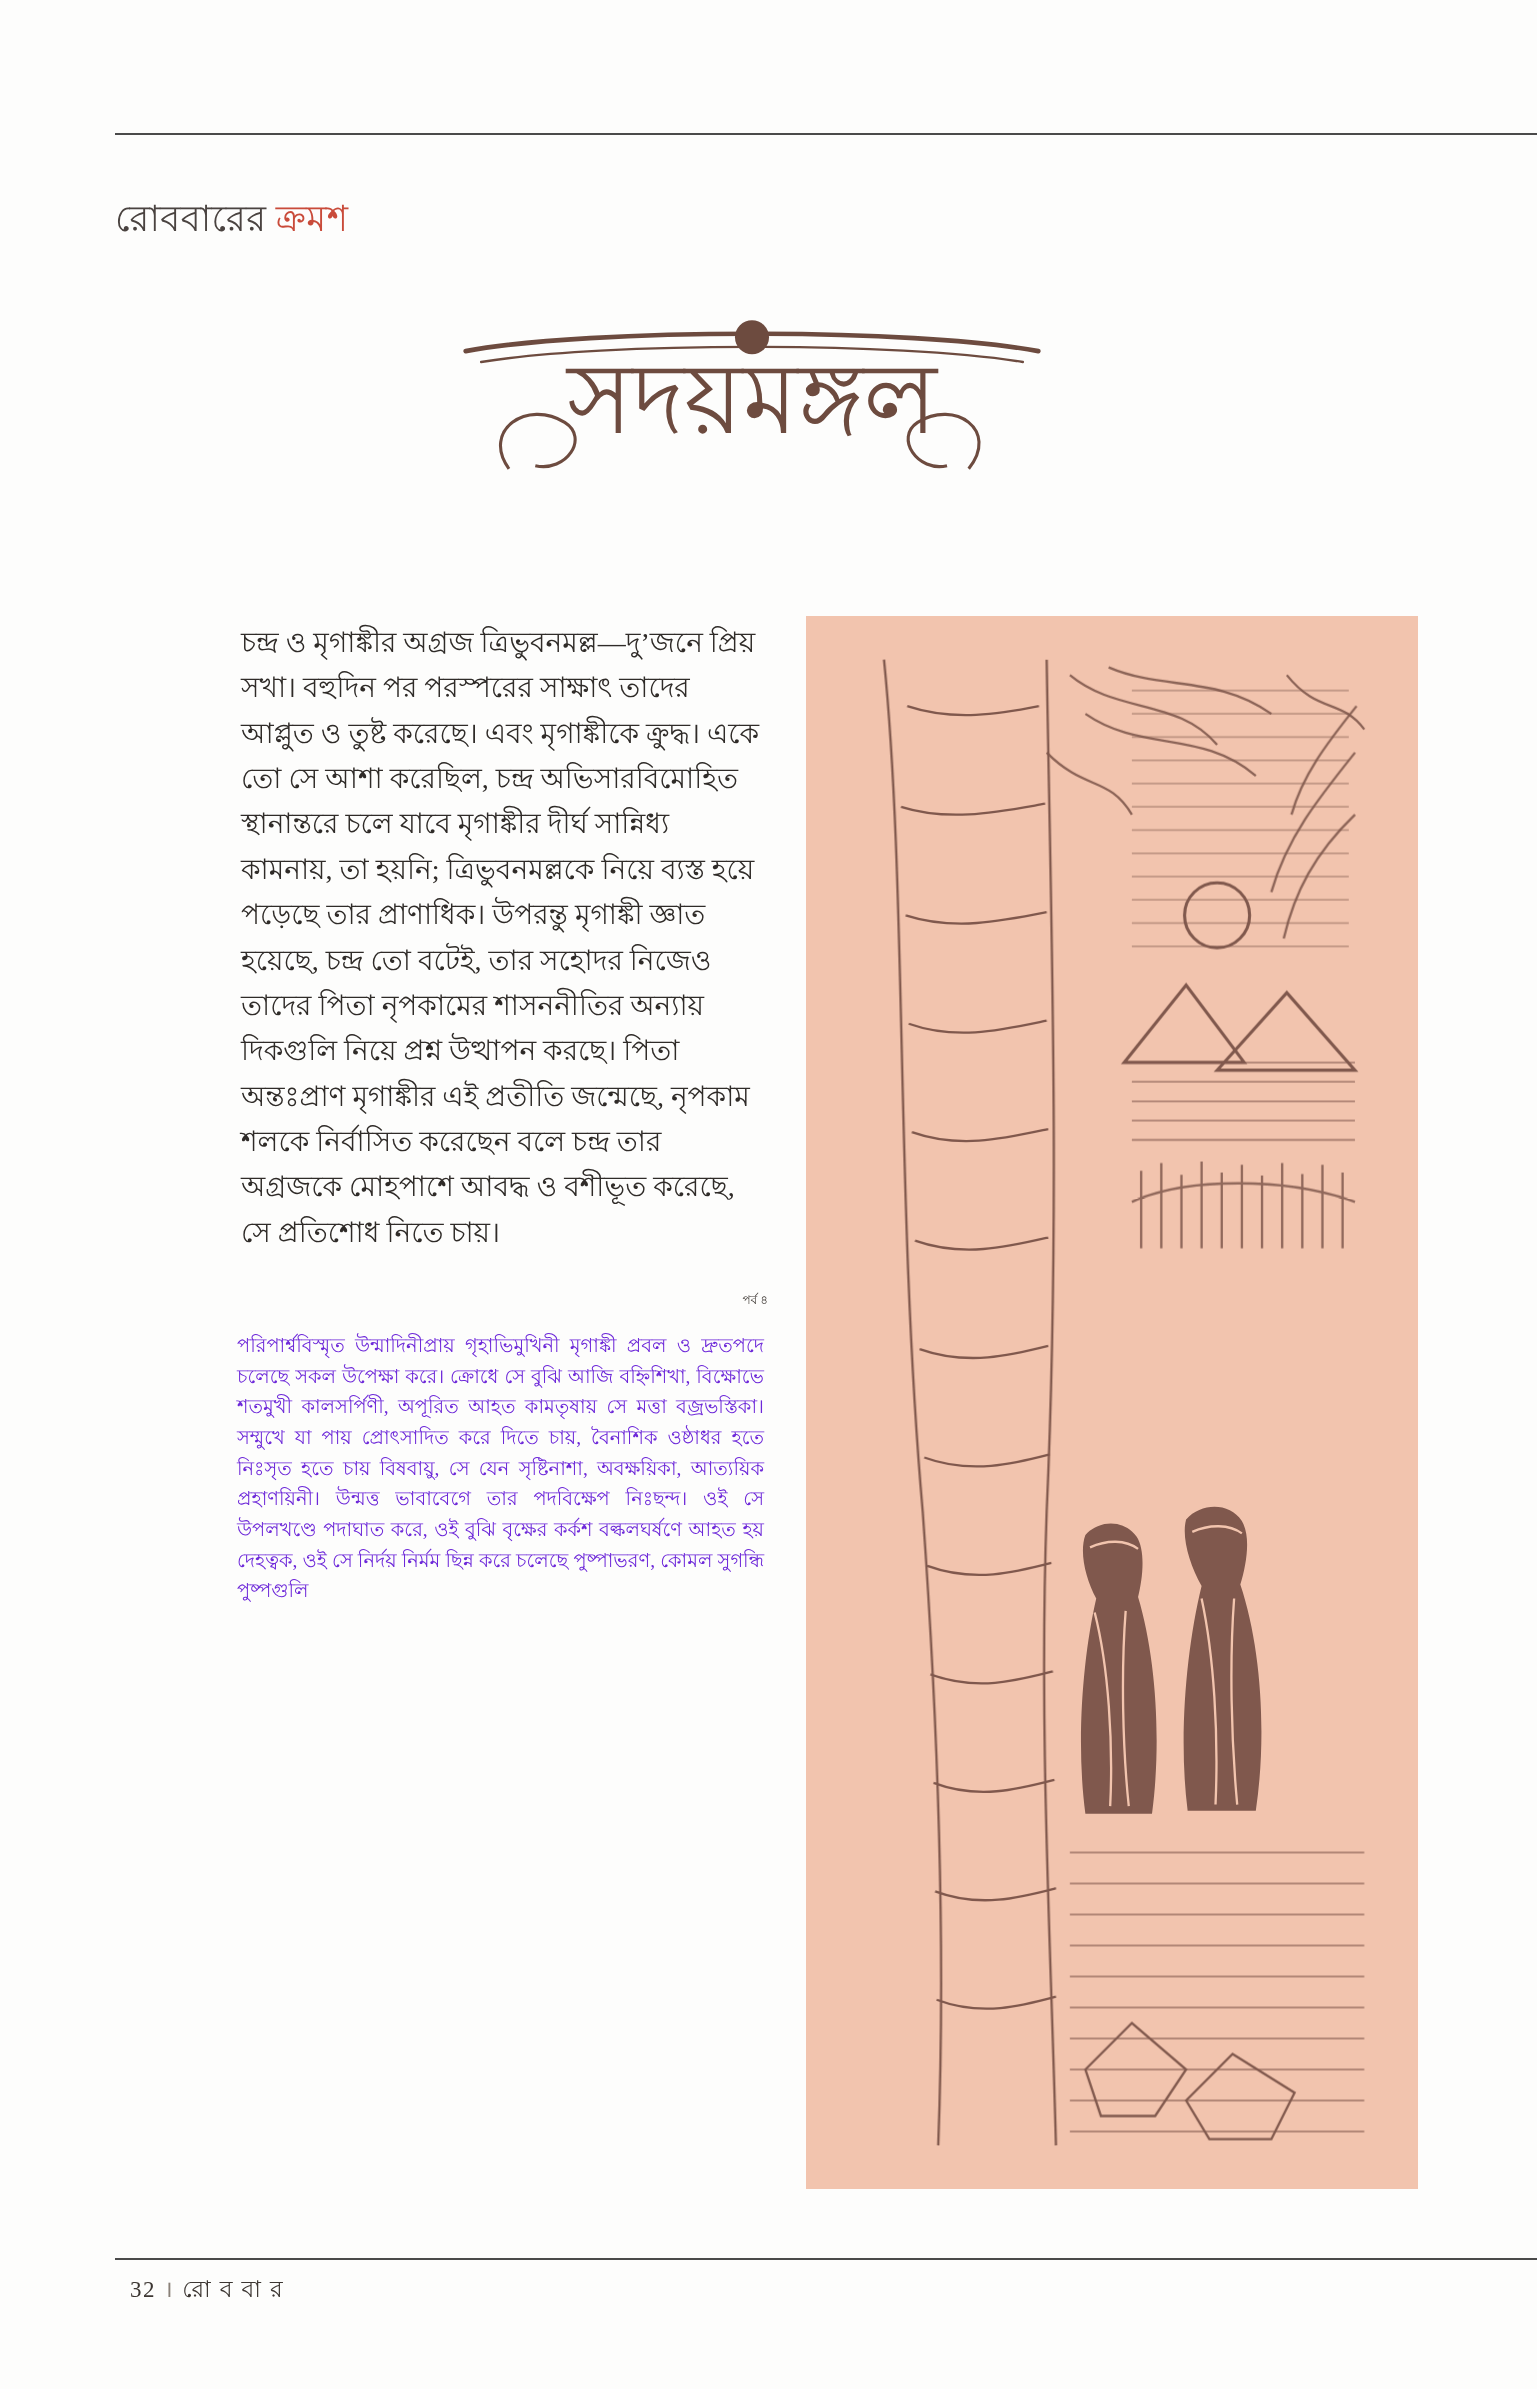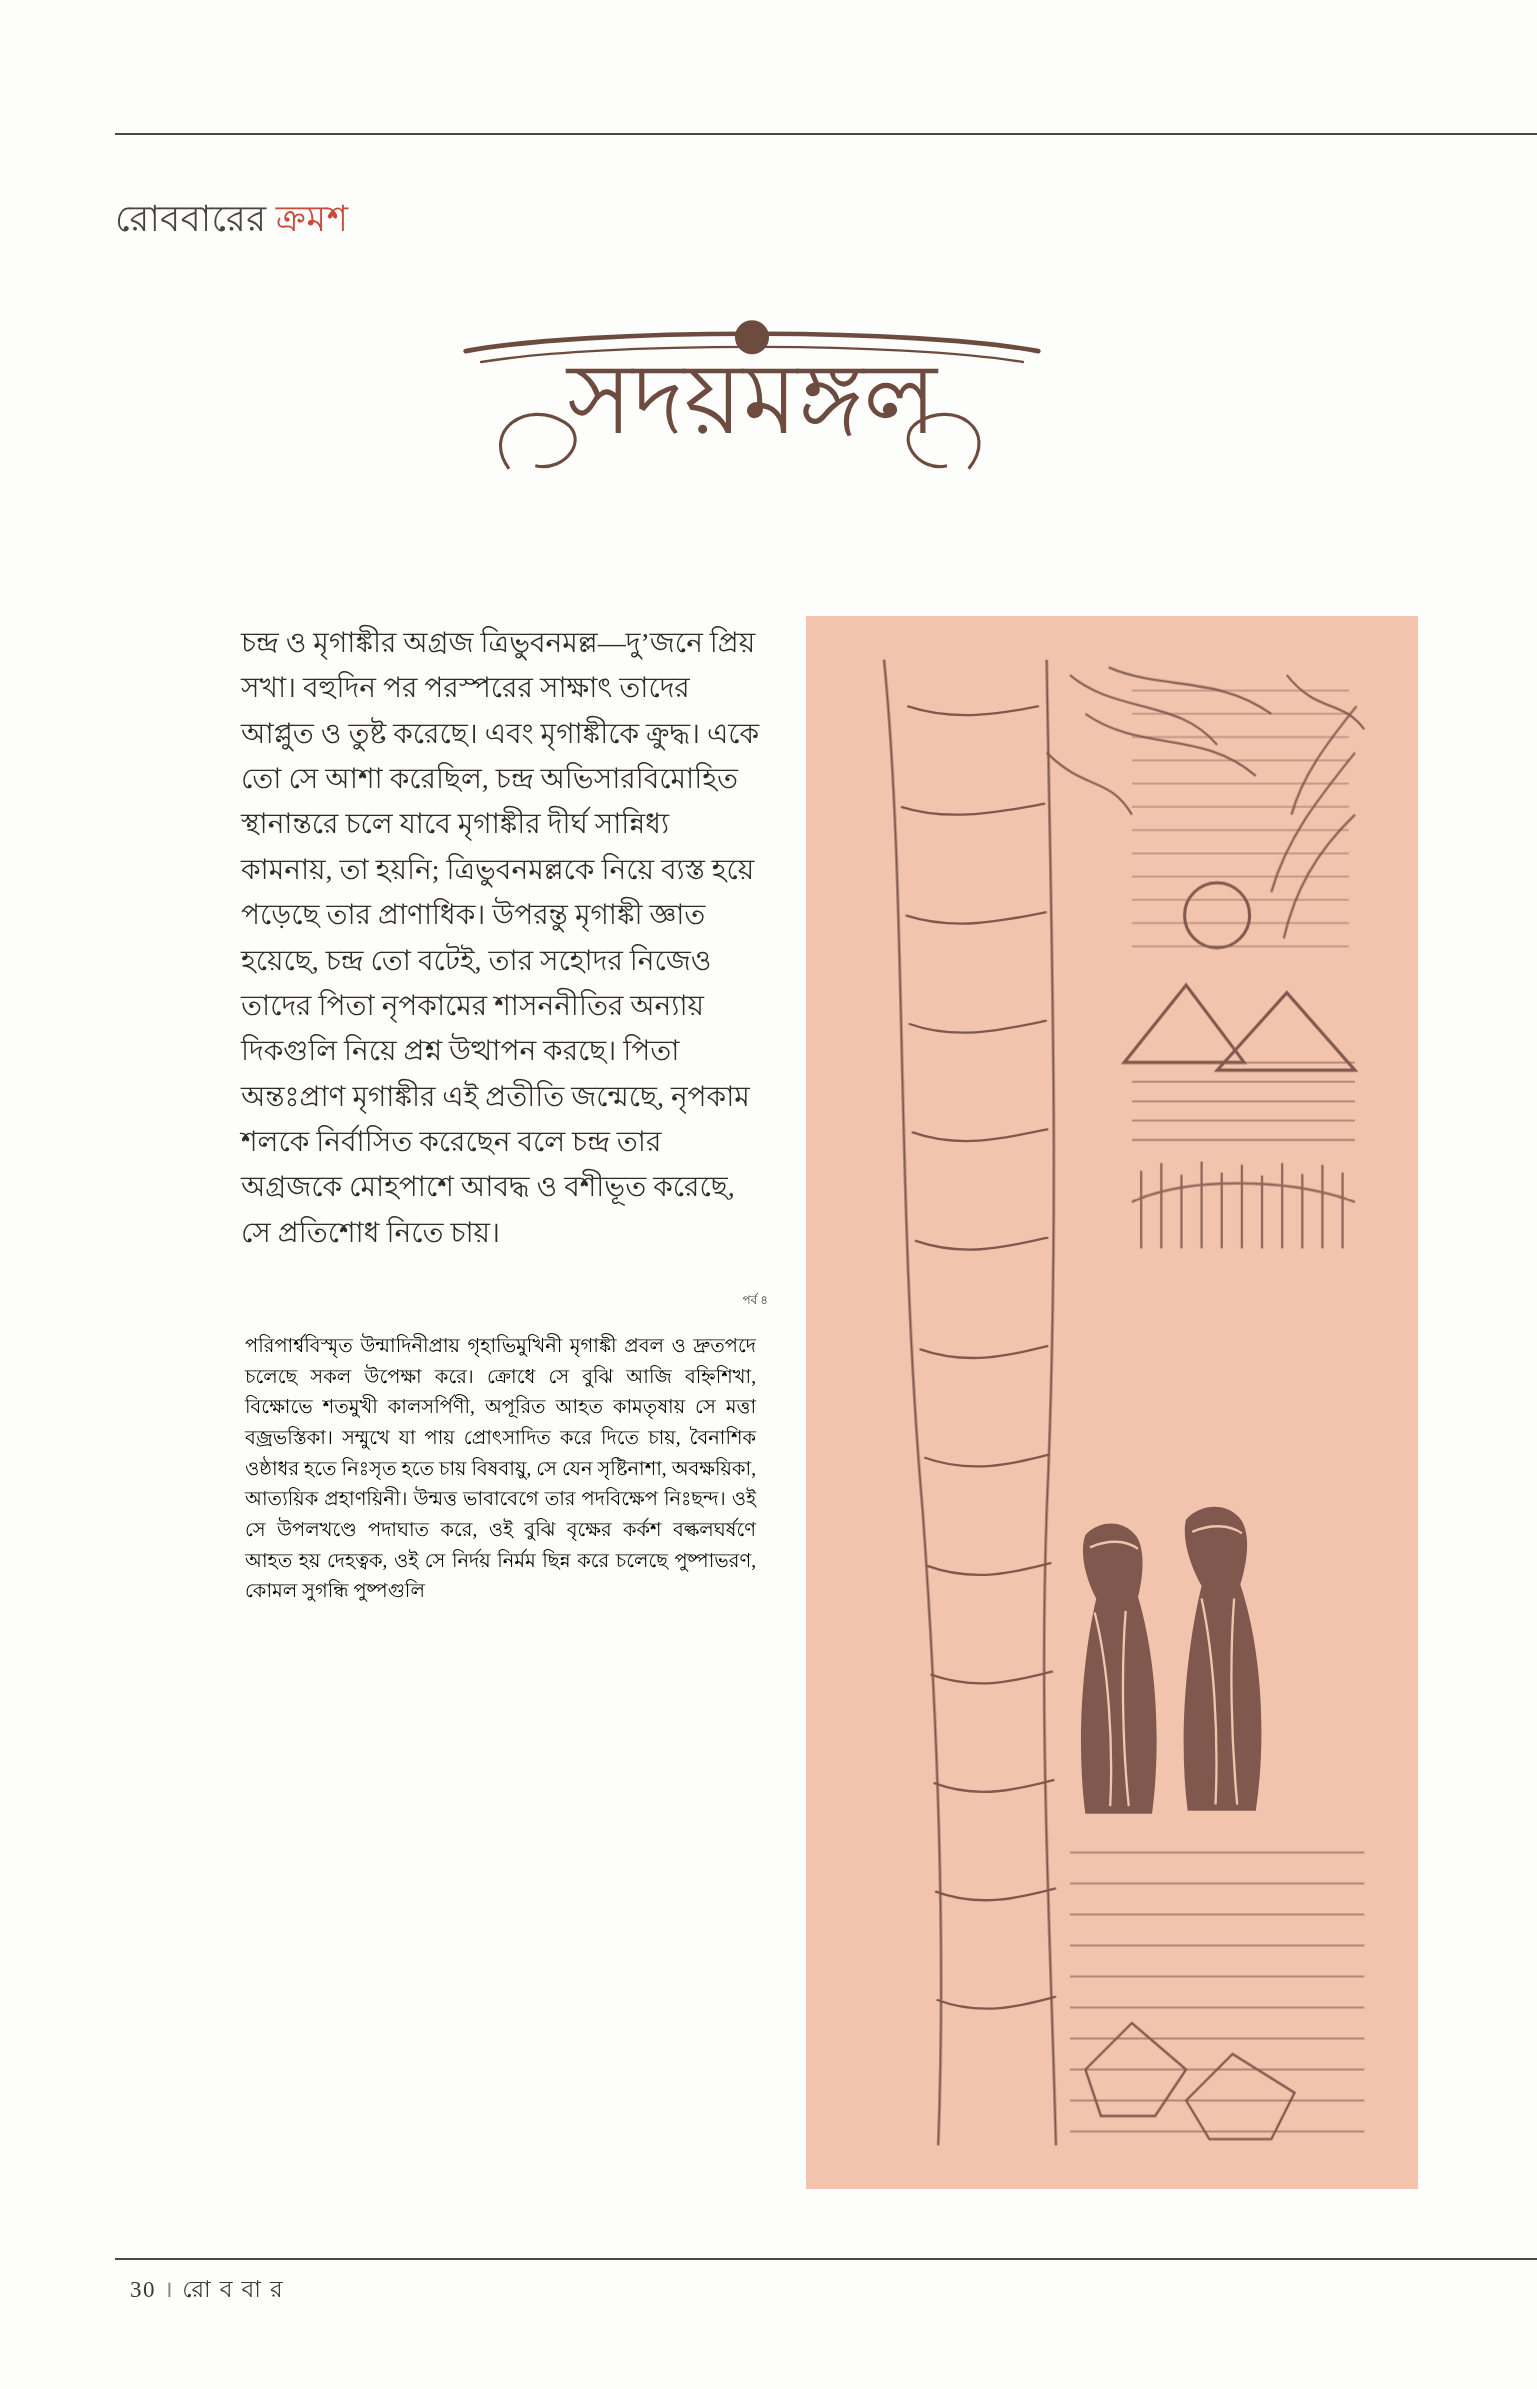--- a/index.html
+++ b/index.html
@@ -99,22 +99,22 @@
   .part-label {
     text-align: right;
     font-size: 12px;
     color: #3c3632;
     margin: 36px 0 20px 0;
   }
   .body-text {
     text-align: justify;
     font-size: 19.4px;
     line-height: 1.58;
-    color: #000000;
-    margin: 12px;
+    color: #6d28d9;
+    margin: 4px;
   }
 
   
   .illus-frame {
     position: absolute;
     left: 806px;
     top: 616px;
     width: 612px;
     height: 1573px;
     background: #f2c4ae;
@@ -237,17 +237,17 @@
             <path d="M306 1146 C 328 1136, 352 1136, 368 1148 M438 1126 C 460 1116, 486 1116, 502 1128"></path>
           </g>
         </g>
       </svg>
     </div>
   </div>
 
   <div class="footer-rule"></div>
 
   <div class="folio">
-    <span>30</span><span class="pipe">।</span><span>রো ব বা র</span>
+    <span>32</span><span class="pipe">।</span><span>রো ব বা র</span>
   </div>
 
 </div>
 
 
 </body></html>

